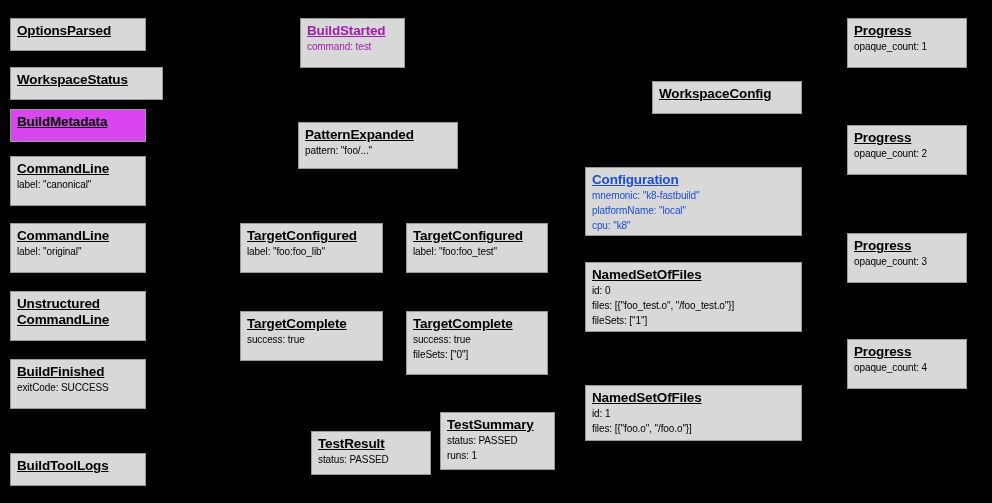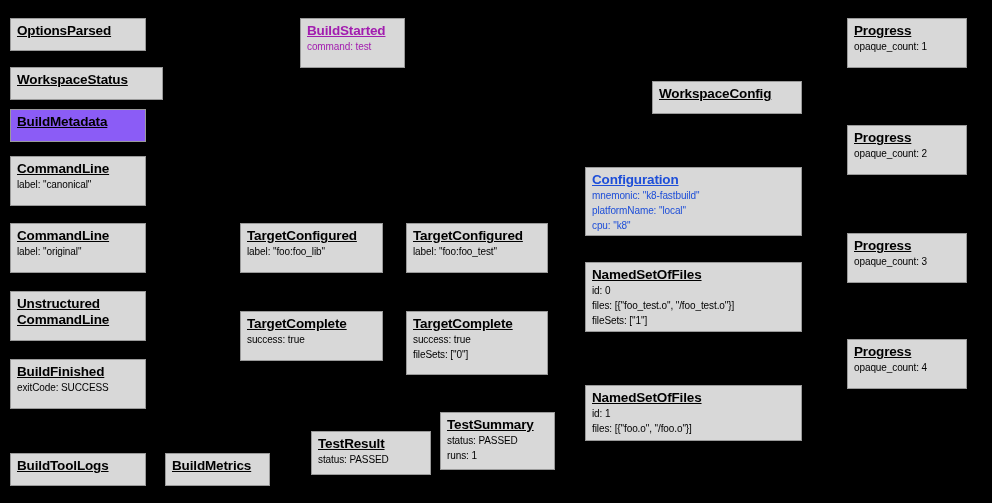--- a/index.html
+++ b/index.html
@@ -58,22 +58,26 @@
     <div class="node" style="left: 847px; top: 11px; width: 120px; height: 50px; background: rgb(216, 216, 216); border-color: rgb(154, 154, 154); color: rgb(0, 0, 0);">
       <span class="node-title">Progress</span>
       <span class="node-field">opaque_count: 1</span>
     </div>
     <div class="node" style="left: 652px; top: 74px; width: 150px; height: 33px; background: rgb(216, 216, 216); border-color: rgb(154, 154, 154); color: rgb(0, 0, 0);">
       <span class="node-title">WorkspaceConfig</span>
     </div>
     <div class="node" style="left: 10px; top: 60px; width: 153px; height: 33px; background: rgb(216, 216, 216); border-color: rgb(154, 154, 154); color: rgb(0, 0, 0);">
       <span class="node-title">WorkspaceStatus</span>
     </div>
-    <div class="node" style="left: 10px; top: 102px; width: 136px; height: 33px; background: #8b5cf6; border-color: rgb(154, 154, 154); color: rgb(0, 0, 0);">
+    <div class="node" style="left: 10px; top: 102px; width: 136px; height: 33px; background: #d946ef; border-color: rgb(154, 154, 154); color: rgb(0, 0, 0);">
       <span class="node-title">BuildMetadata</span>
+    </div>
+    <div class="node" style="left: 298px; top: 115px; width: 160px; height: 47px; background: rgb(216, 216, 216); border-color: rgb(154, 154, 154); color: rgb(0, 0, 0);">
+      <span class="node-title">PatternExpanded</span>
+      <span class="node-field">pattern: "foo/..."</span>
     </div>
     <div class="node" style="left: 847px; top: 118px; width: 120px; height: 50px; background: rgb(216, 216, 216); border-color: rgb(154, 154, 154); color: rgb(0, 0, 0);">
       <span class="node-title">Progress</span>
       <span class="node-field">opaque_count: 2</span>
     </div>
     <div class="node" style="left: 10px; top: 149px; width: 136px; height: 50px; background: rgb(216, 216, 216); border-color: rgb(154, 154, 154); color: rgb(0, 0, 0);">
       <span class="node-title">CommandLine</span>
       <span class="node-field">label: "canonical"</span>
     </div>
     <div class="node" style="left: 585px; top: 160px; width: 217px; height: 69px; background: rgb(216, 216, 216); border-color: rgb(154, 154, 154); color: #1d4ed8;">
@@ -135,16 +139,13 @@
       <span class="node-field">status: PASSED</span>
       <span class="node-field">runs: 1</span>
     </div>
     <div class="node" style="left: 311px; top: 424px; width: 120px; height: 44px; background: rgb(216, 216, 216); border-color: rgb(154, 154, 154); color: rgb(0, 0, 0);">
       <span class="node-title">TestResult</span>
       <span class="node-field">status: PASSED</span>
     </div>
     <div class="node" style="left: 10px; top: 446px; width: 136px; height: 33px; background: rgb(216, 216, 216); border-color: rgb(154, 154, 154); color: rgb(0, 0, 0);">
       <span class="node-title">BuildToolLogs</span>
     </div>
-    <div class="node" style="left: 165px; top: 446px; width: 105px; height: 33px; background: rgb(216, 216, 216); border-color: rgb(154, 154, 154); color: rgb(0, 0, 0);">
-      <span class="node-title">BuildMetrics</span>
-    </div>
   </div>
 
 </body></html>

